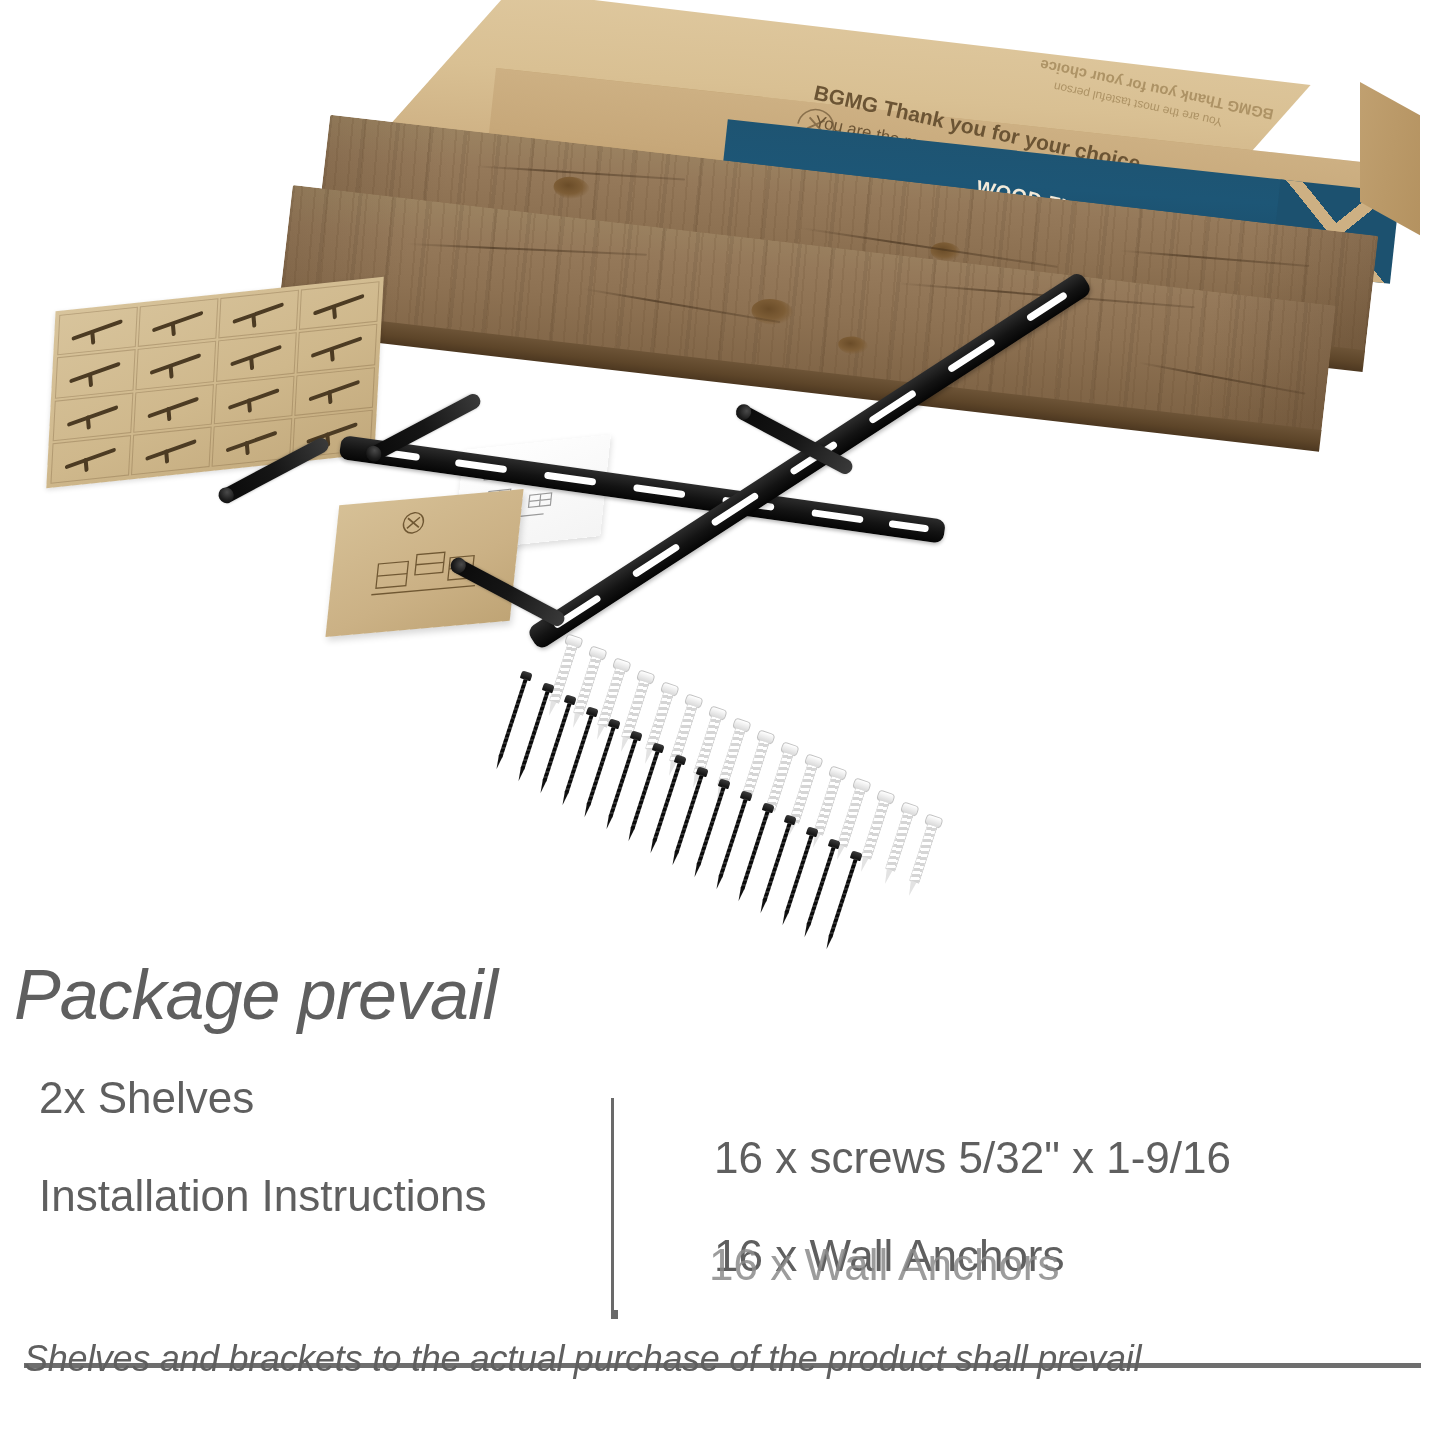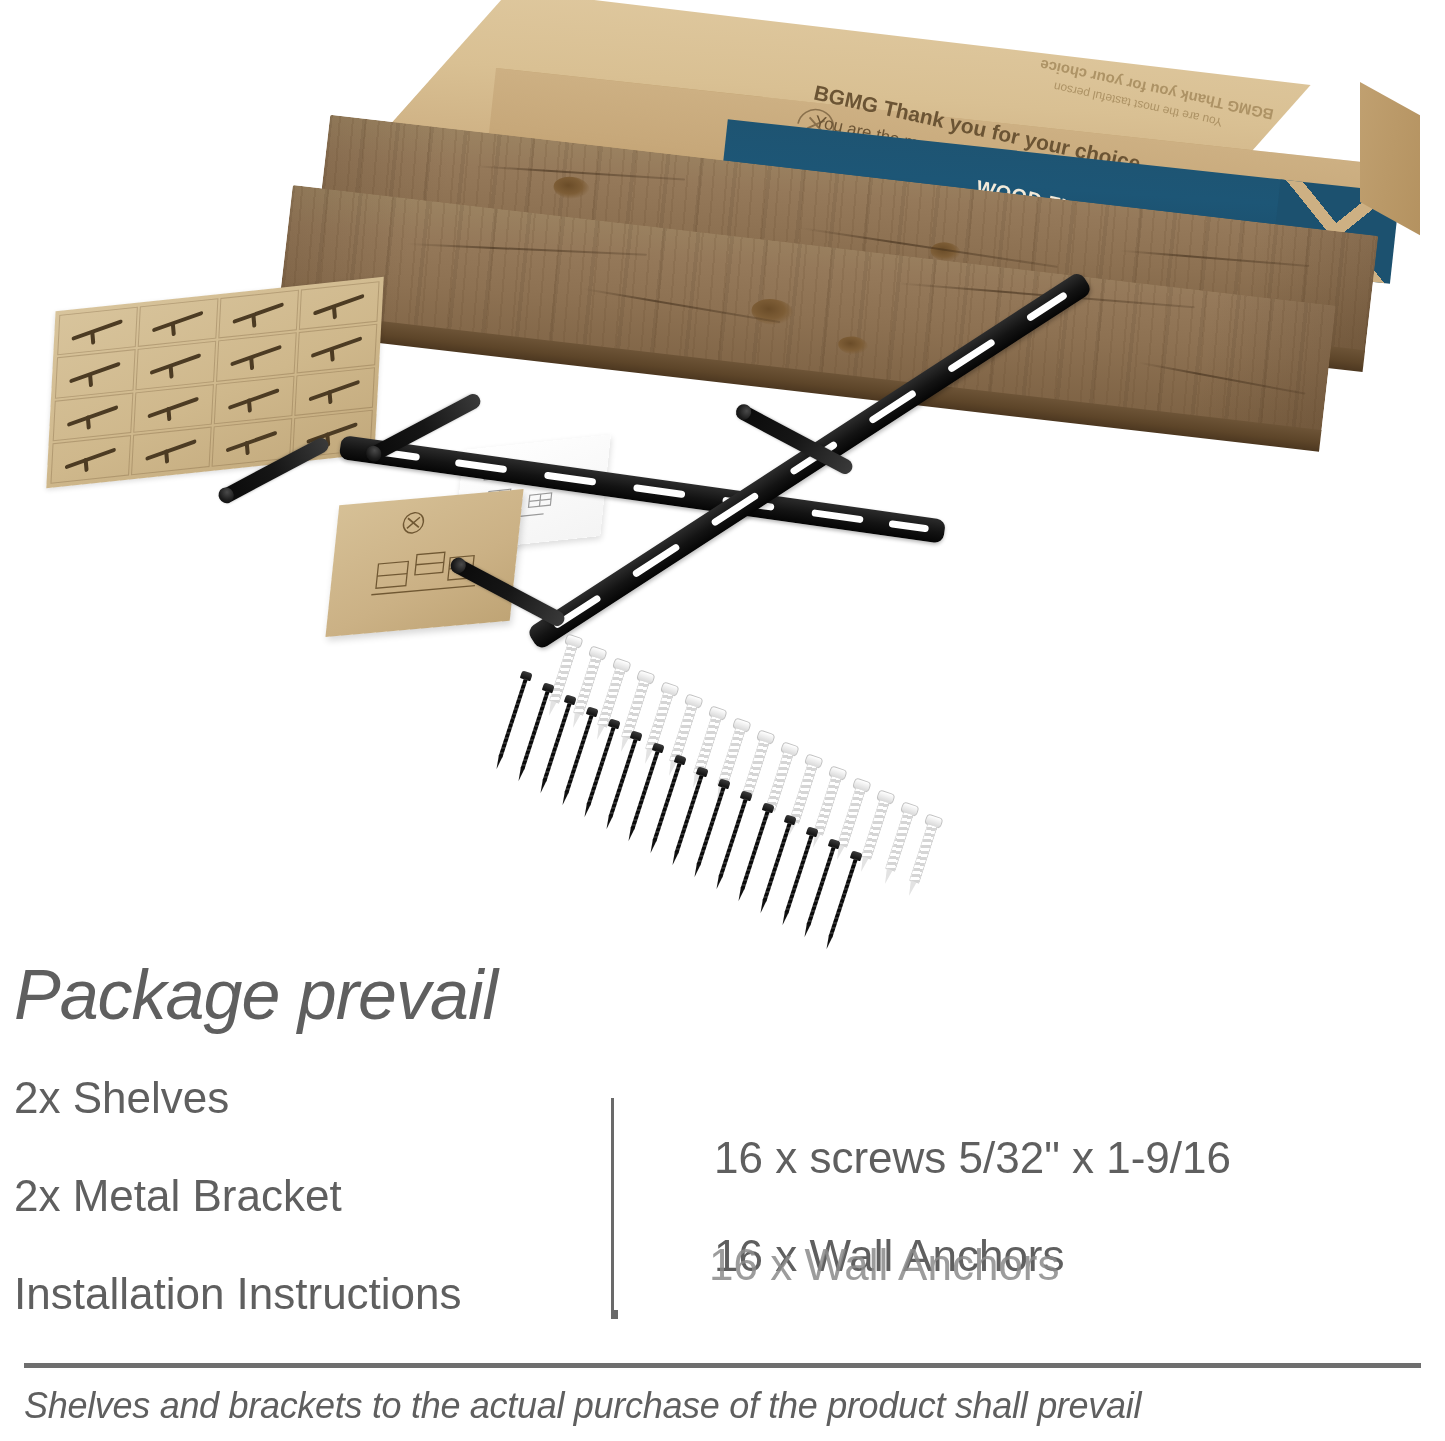--- a/index.html
+++ b/index.html
@@ -177,33 +177,33 @@
     font-size:70px;line-height:1;font-style:italic;font-weight:400;
     color:#5f5f5f;letter-spacing:-1px;white-space:nowrap;
   }
   .lists{position:absolute;left:0;top:125px;width:1445px;}
   .col-left{position:absolute;left:14px;top:0;width:580px;}
   .col-right{position:absolute;left:714px;top:60px;width:700px;}
   .item{
     font-size:44px;line-height:1.05;color:#5f5f5f;white-space:nowrap;
     font-weight:400;
   }
-  .col-left .item{margin-bottom:52px;}
+  .col-left .item{margin-bottom:52px;margin-left:25px;}
   .col-right .item{margin-bottom:52px;}
   .divider{
     position:absolute;left:611px;top:148px;width:3px;height:212px;background:#6a6a6a;
   }
   .divider:after{content:"";position:absolute;left:0;top:212px;width:7px;height:9px;background:#6a6a6a;}
   .ghost{position:relative;display:inline-block;}
   .ghost .under{
     position:absolute;left:-5px;top:9px;color:#8b8b8b;opacity:.85;white-space:nowrap;
   }
   .rule{position:absolute;left:24px;top:1363px;width:1397px;height:5px;background:#6e6e6e;}
   .tagline{
-    position:absolute;left:24px;top:1385px;width:1400px;
+    position:absolute;left:24px;top:1338px;width:1400px;
     font-size:36px;font-style:italic;color:#5f5f5f;white-space:nowrap;
     letter-spacing:-.3px;
   }
 </style>
 </head>
 <body>
 
 <div class="page">
 
   <div class="photo">
@@ -520,21 +520,20 @@
   </div>
 
   <div class="contents">
     <div class="heading">Package prevail</div>
 
     <div class="divider"></div>
 
     <div class="lists">
       <div class="col-left">
         <div class="item">2x Shelves</div>
-        <div class="item">2x Metal Bracket</div>
         <div class="item">Installation Instructions</div>
       </div>
 
       <div class="col-right">
         <div class="item">16 x screws 5/32" x 1-9/16</div>
         <div class="item">
           <span class="ghost">
             <span>16 x Wall Anchors</span>
             <span class="under">16 x Wall Anchors</span>
           </span>

